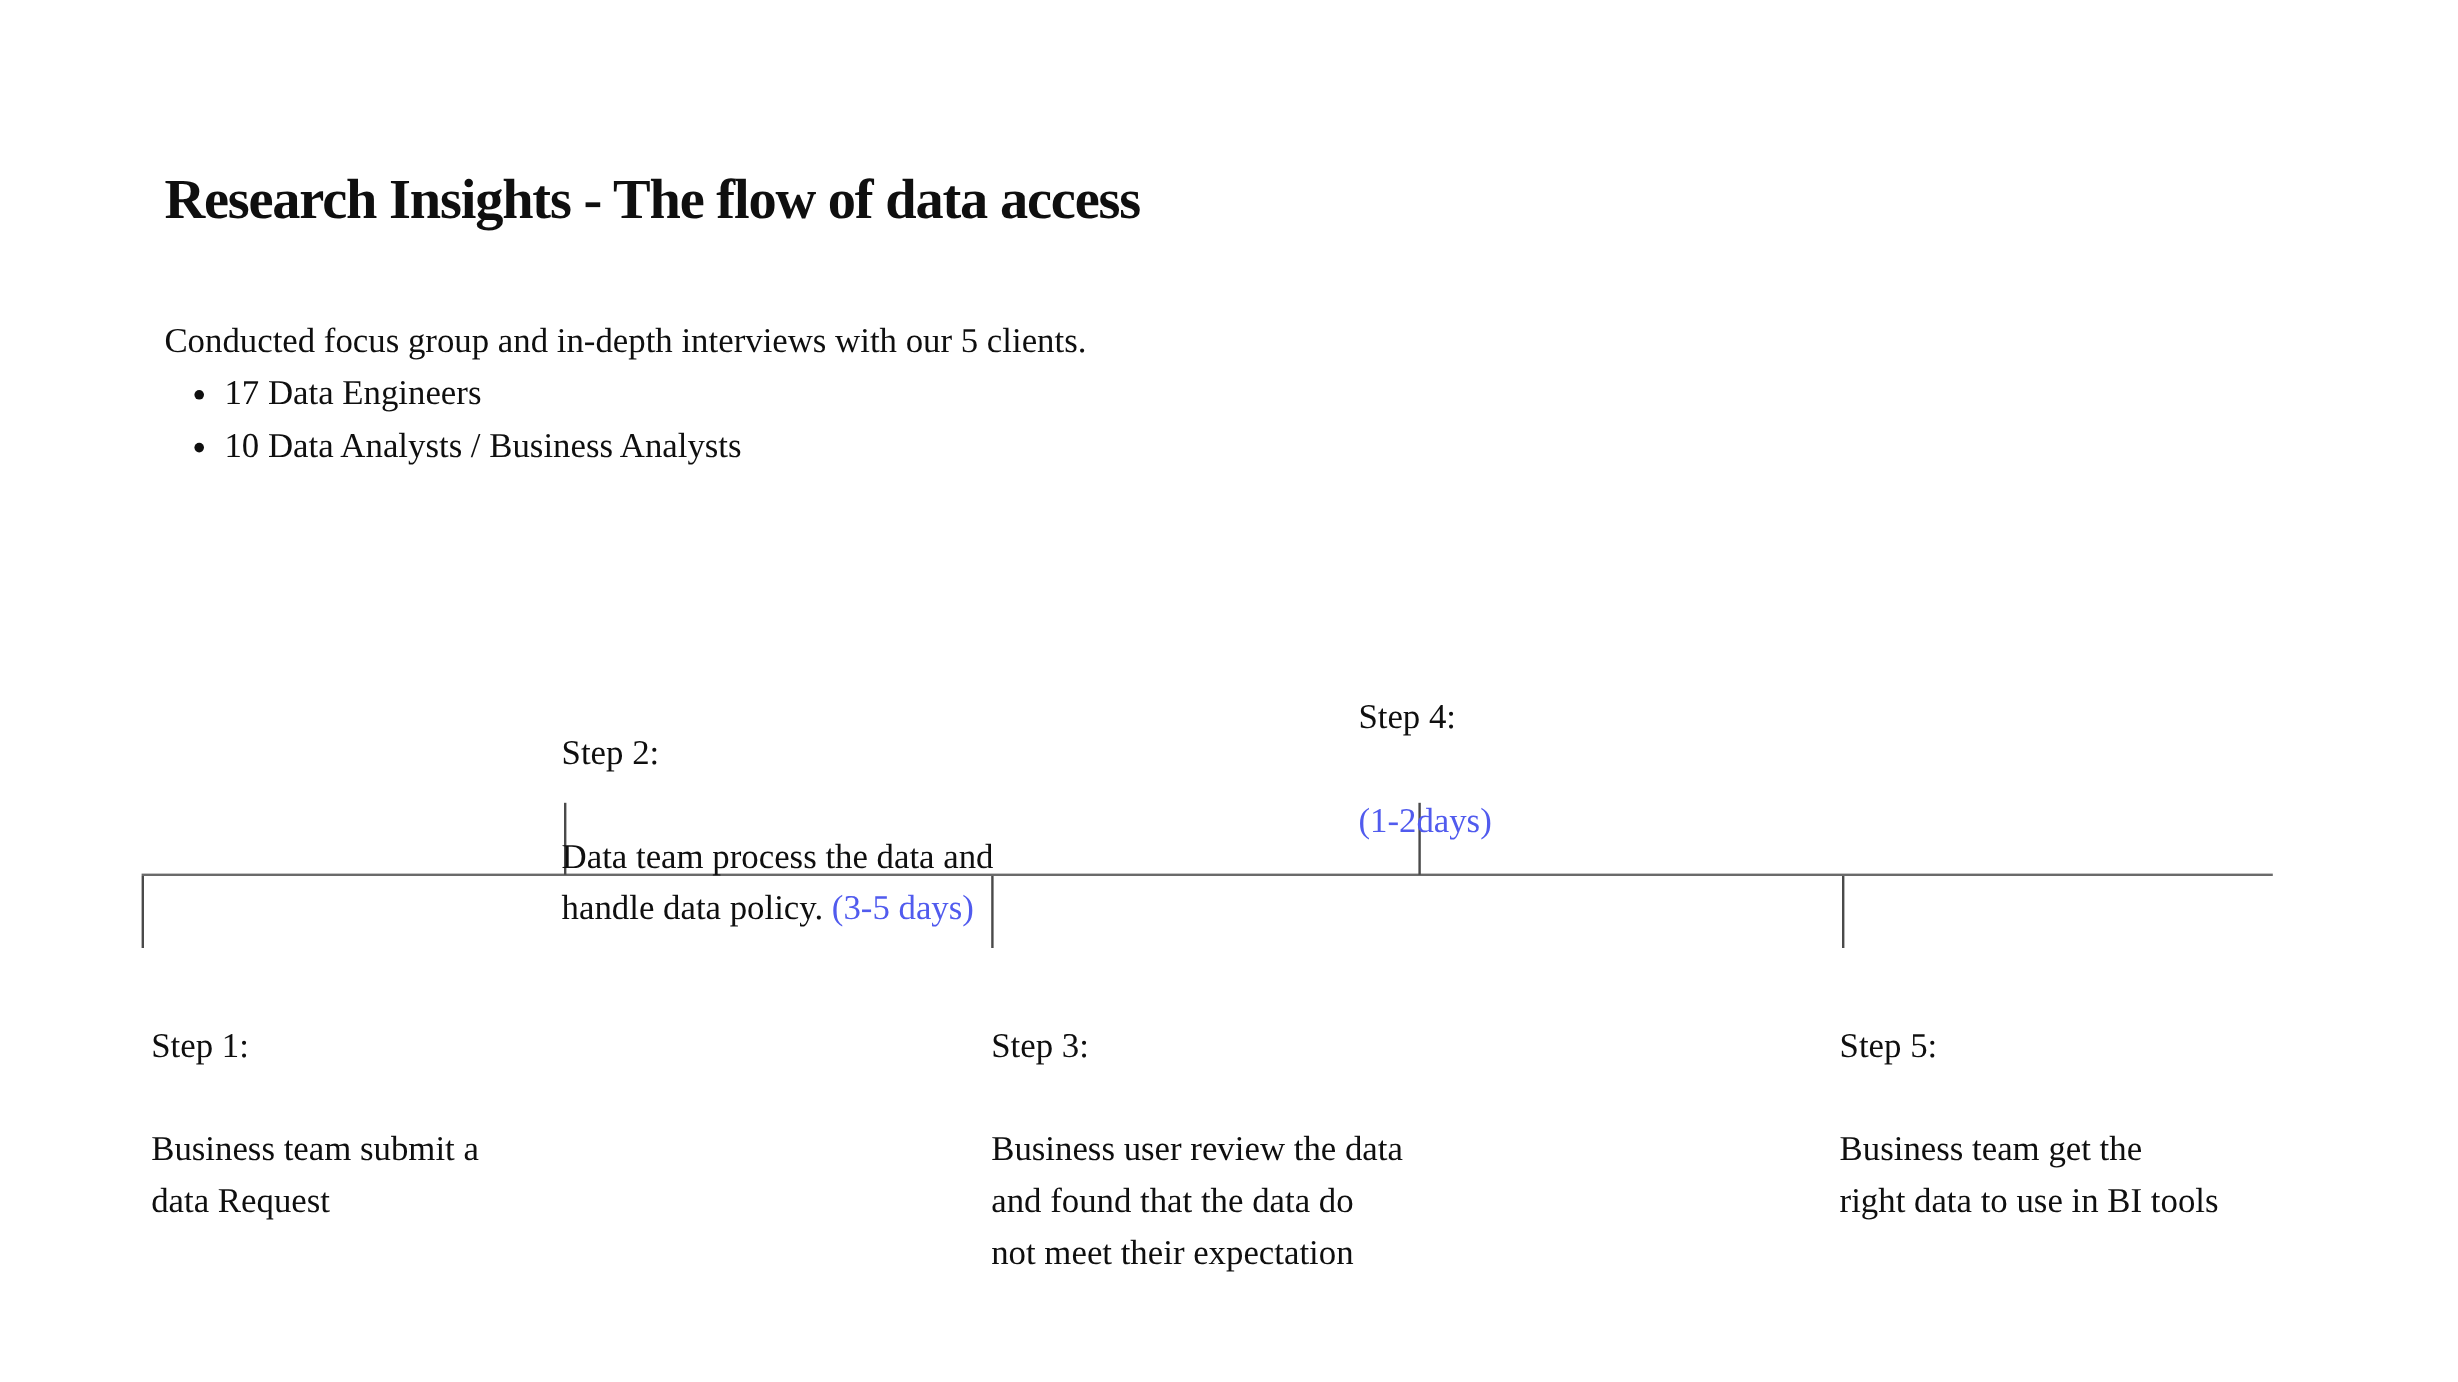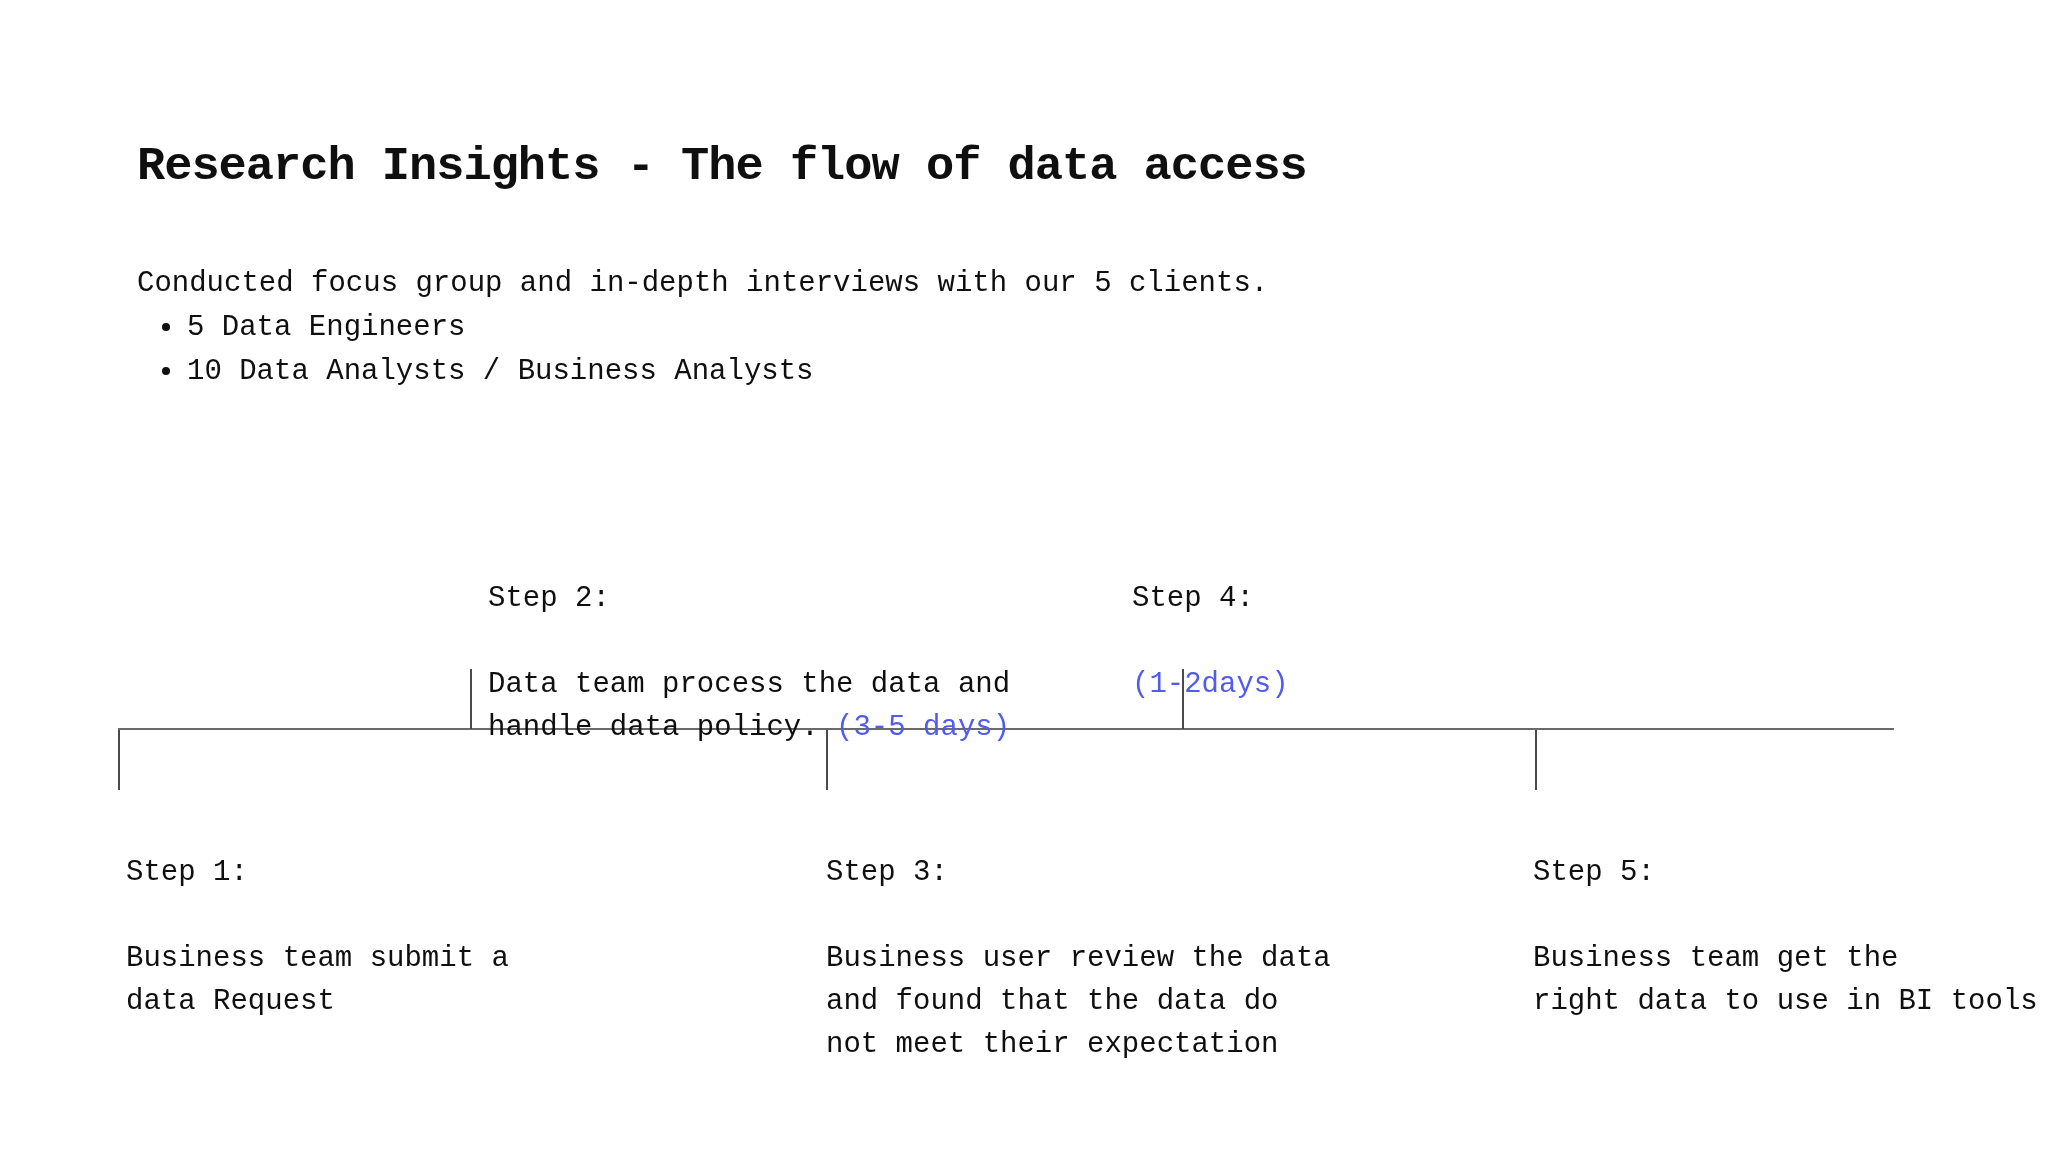--- a/index.html
+++ b/index.html
@@ -6,21 +6,21 @@
     margin: 0;
     padding: 0;
     background: #ffffff;
   }
   .canvas {
     position: relative;
     width: 2048px;
     height: 1152px;
     background: #ffffff;
     overflow: hidden;
-    font-family: Liberation Mono, monospace;
+    font-family: Liberation Serif, serif;
     color: var(--text-color, #0f0f0f);
   }
   .title {
     position: absolute;
     left: 137px;
     top: 140px;
     margin: 0;
     font-size: 47px;
     font-weight: 700;
     letter-spacing: -1px;
@@ -85,34 +85,34 @@
 </head>
 <body>
 
 <div class="canvas">
 
   <h1 class="title">Research Insights - The flow of data access</h1>
 
   <p class="intro">Conducted focus group and in-depth interviews with our 5 clients.</p>
 
   <ul class="client-list">
-    <li><span>5 Data Engineers</span></li>
+    <li><span>17 Data Engineers</span></li>
     <li><span>10 Data Analysts / Business Analysts</span></li>
   </ul>
 
   <div class="hline"></div>
 
   <div class="tick up" style="left:470px;"></div>
   <div class="tick up" style="left:1182px;"></div>
 
   <div class="tick down" style="left:118px;"></div>
   <div class="tick down" style="left:826px;"></div>
   <div class="tick down" style="left:1535px;"></div>
 
-  <div class="step" style="left:468px; top:534px;margin-left:20px;">
+  <div class="step" style="left:468px; top:564px;">
     <div class="step-label">Step 2:</div>
     <div class="step-body"><span>Data team process the data and
 handle data policy. </span><span class="duration">(3-5 days)</span></div>
   </div>
 
   <div class="step" style="left:1132px; top:534px;">
     <div class="step-label">Step 4:</div>
     <div class="duration-line">(1-2days)</div>
   </div>
 

